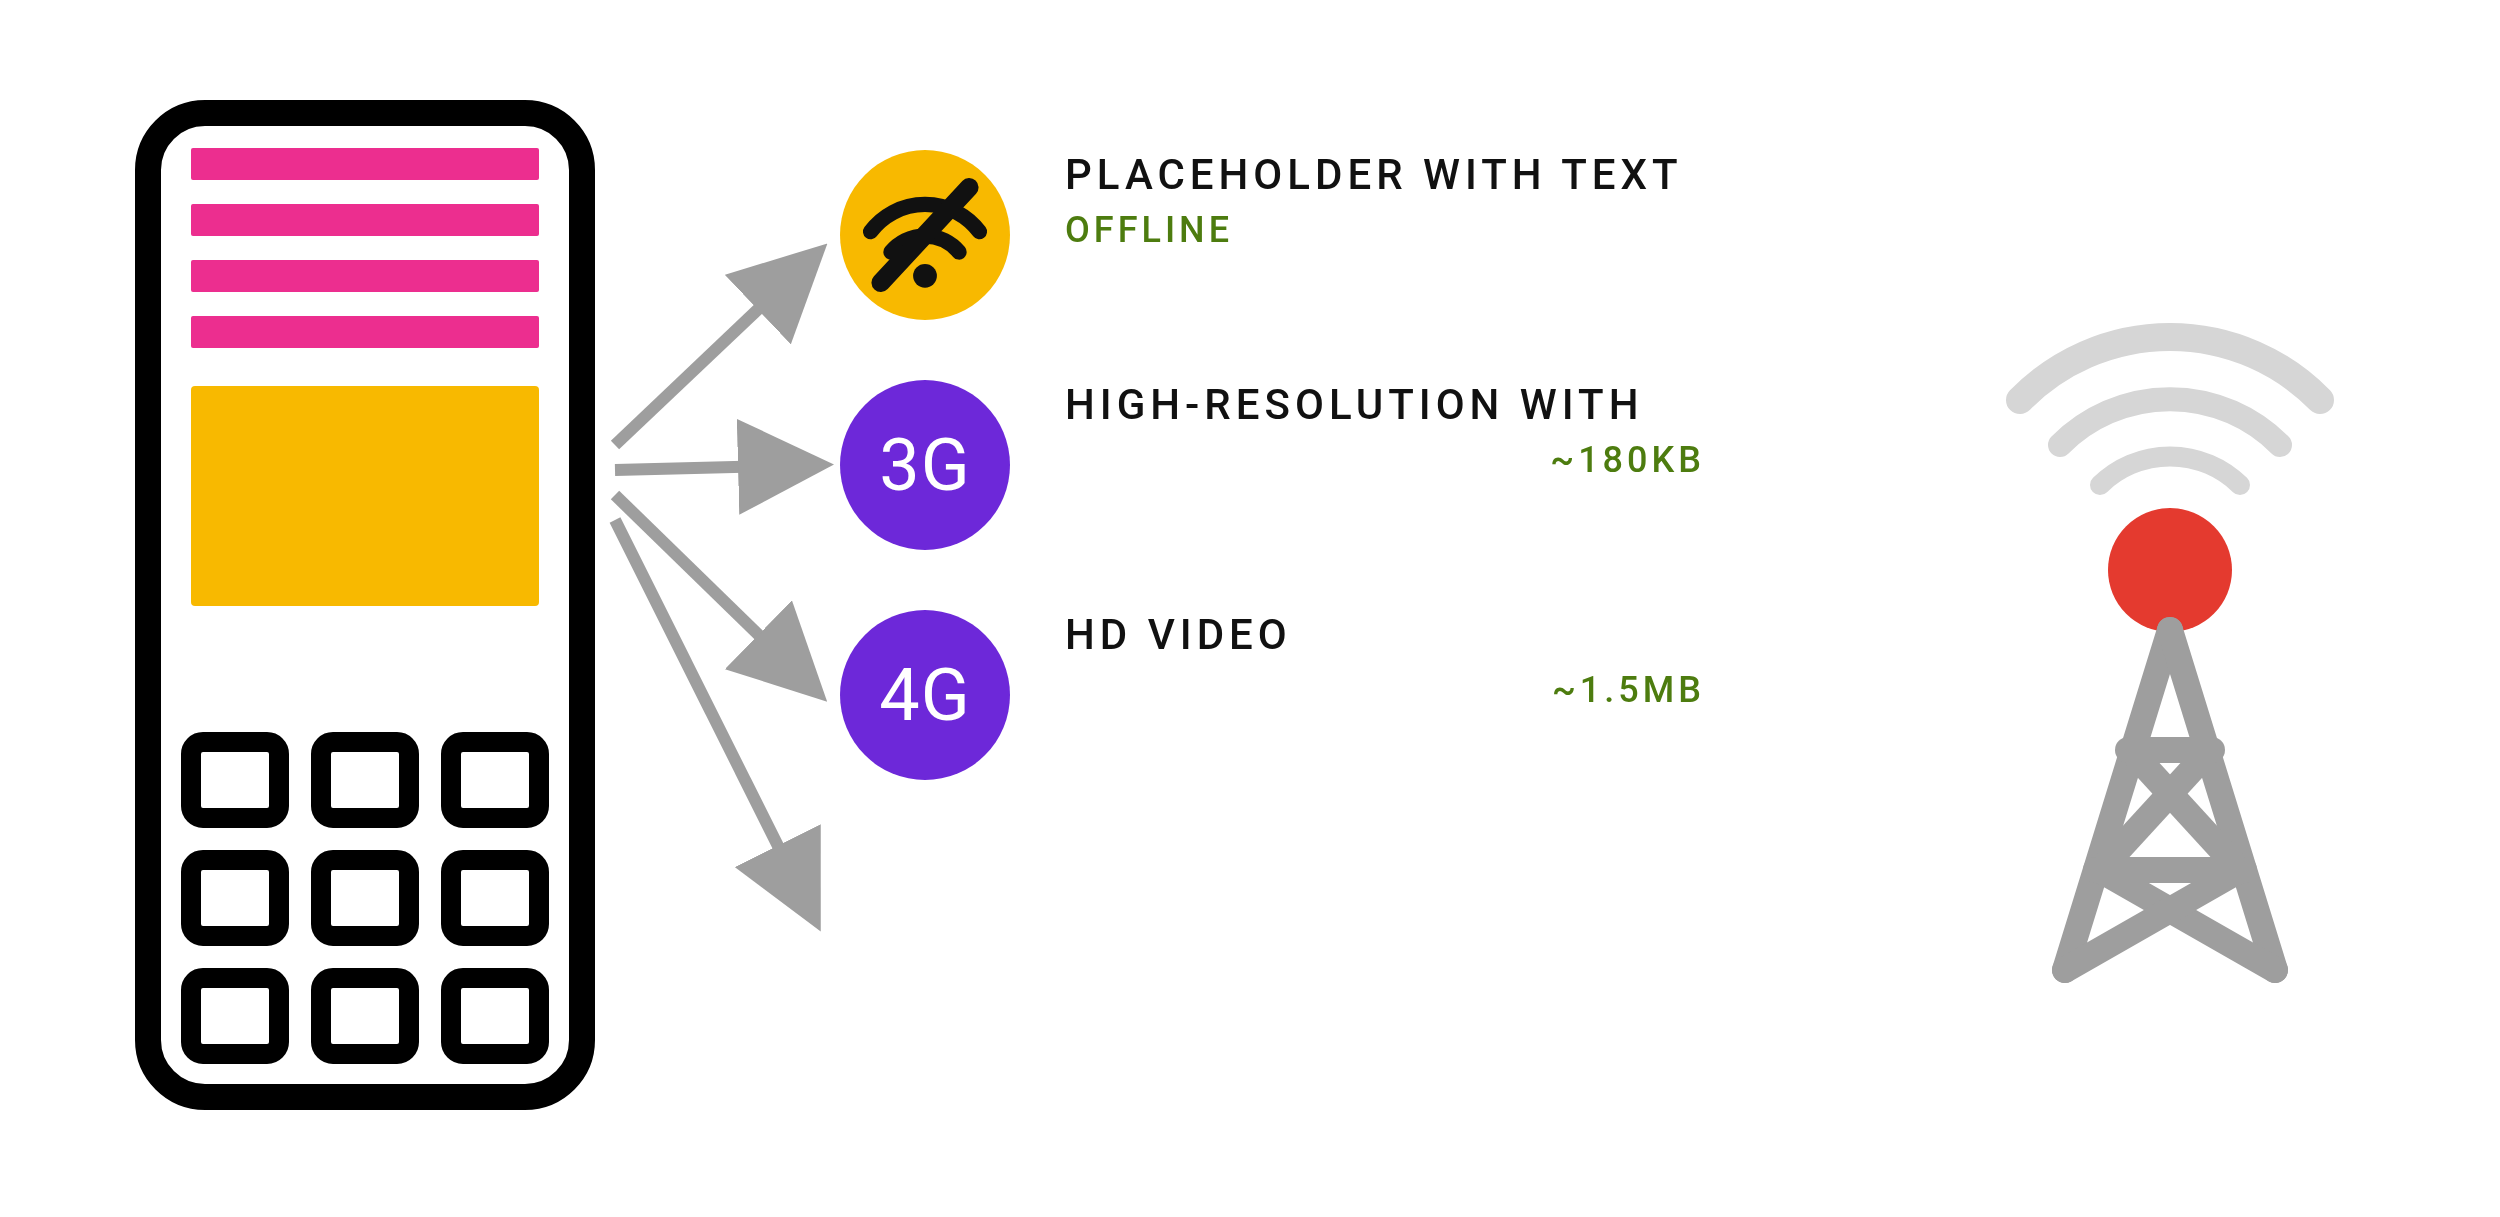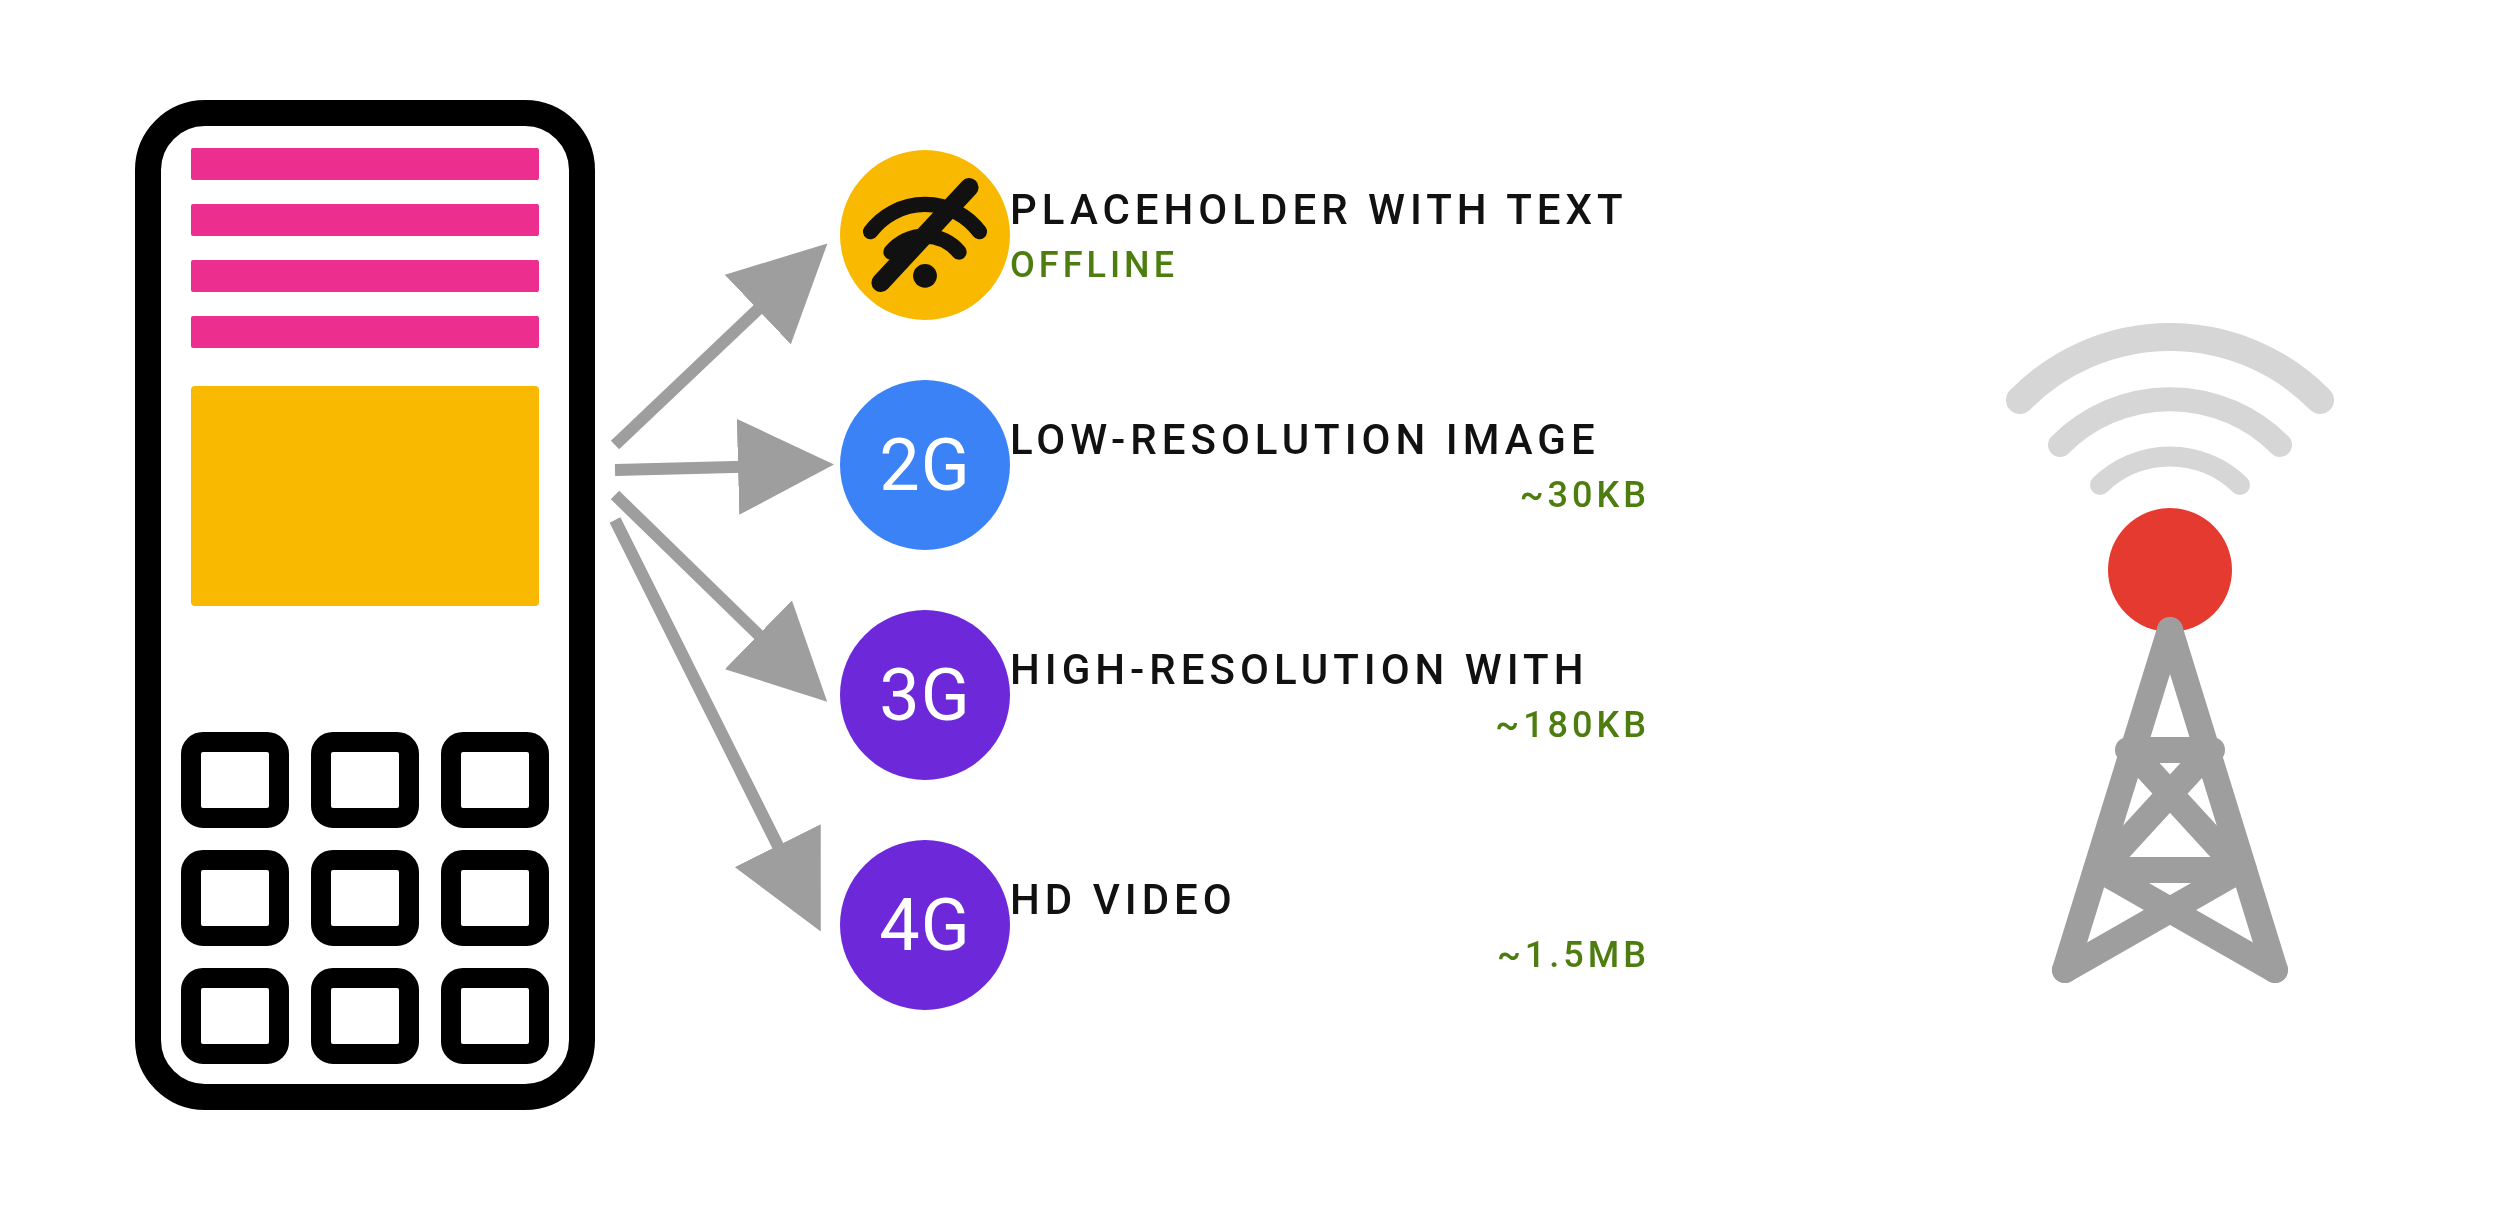--- a/index.html
+++ b/index.html
@@ -54,21 +54,21 @@
 
   
   .options {
     position: absolute;
     left: 840px;
     top: 150px;
     display: flex;
     flex-direction: column;
     gap: 60px;
   }
-  .row { display: flex; align-items: center; }
+  .row { display: flex; gap: 55px; }
   .badge {
     width: 170px; height: 170px; border-radius: 50%;
     display: flex; align-items: center; justify-content: center;
     color: #fff; font-weight: 400; letter-spacing: 1px;
     font-size: 72px;
     flex-shrink: 0;
   }
   .badge svg { width: 100%; height: 100%; }
   .labels { display: flex; flex-direction: column; gap: 10px; width: 640px; }
   .title { font-size: 42px; letter-spacing: 5px; color: #111; font-weight: 500; }
@@ -141,29 +141,20 @@
           </g>
           <line x1="24" y1="78" x2="76" y2="22" stroke="#111" stroke-width="11" stroke-linecap="round"></line>
         </svg>
       </div>
       <div class="labels">
         <div class="title">PLACEHOLDER WITH TEXT</div>
         <div class="sub left">OFFLINE</div>
       </div>
     </div>
 
-    <div class="row">
-      <div class="badge" style="background: rgb(59, 130, 246);">
-        <span>2G</span>
-      </div>
-      <div class="labels">
-        <div class="title">LOW-RESOLUTION IMAGE</div>
-        <div class="sub right">~30KB</div>
-      </div>
-    </div>
 
     <div class="row">
       <div class="badge" style="background: #6d28d9;">
         <span>3G</span>
       </div>
       <div class="labels">
         <div class="title">HIGH-RESOLUTION WITH</div>
         <div class="sub right">~180KB</div>
       </div>
     </div>

